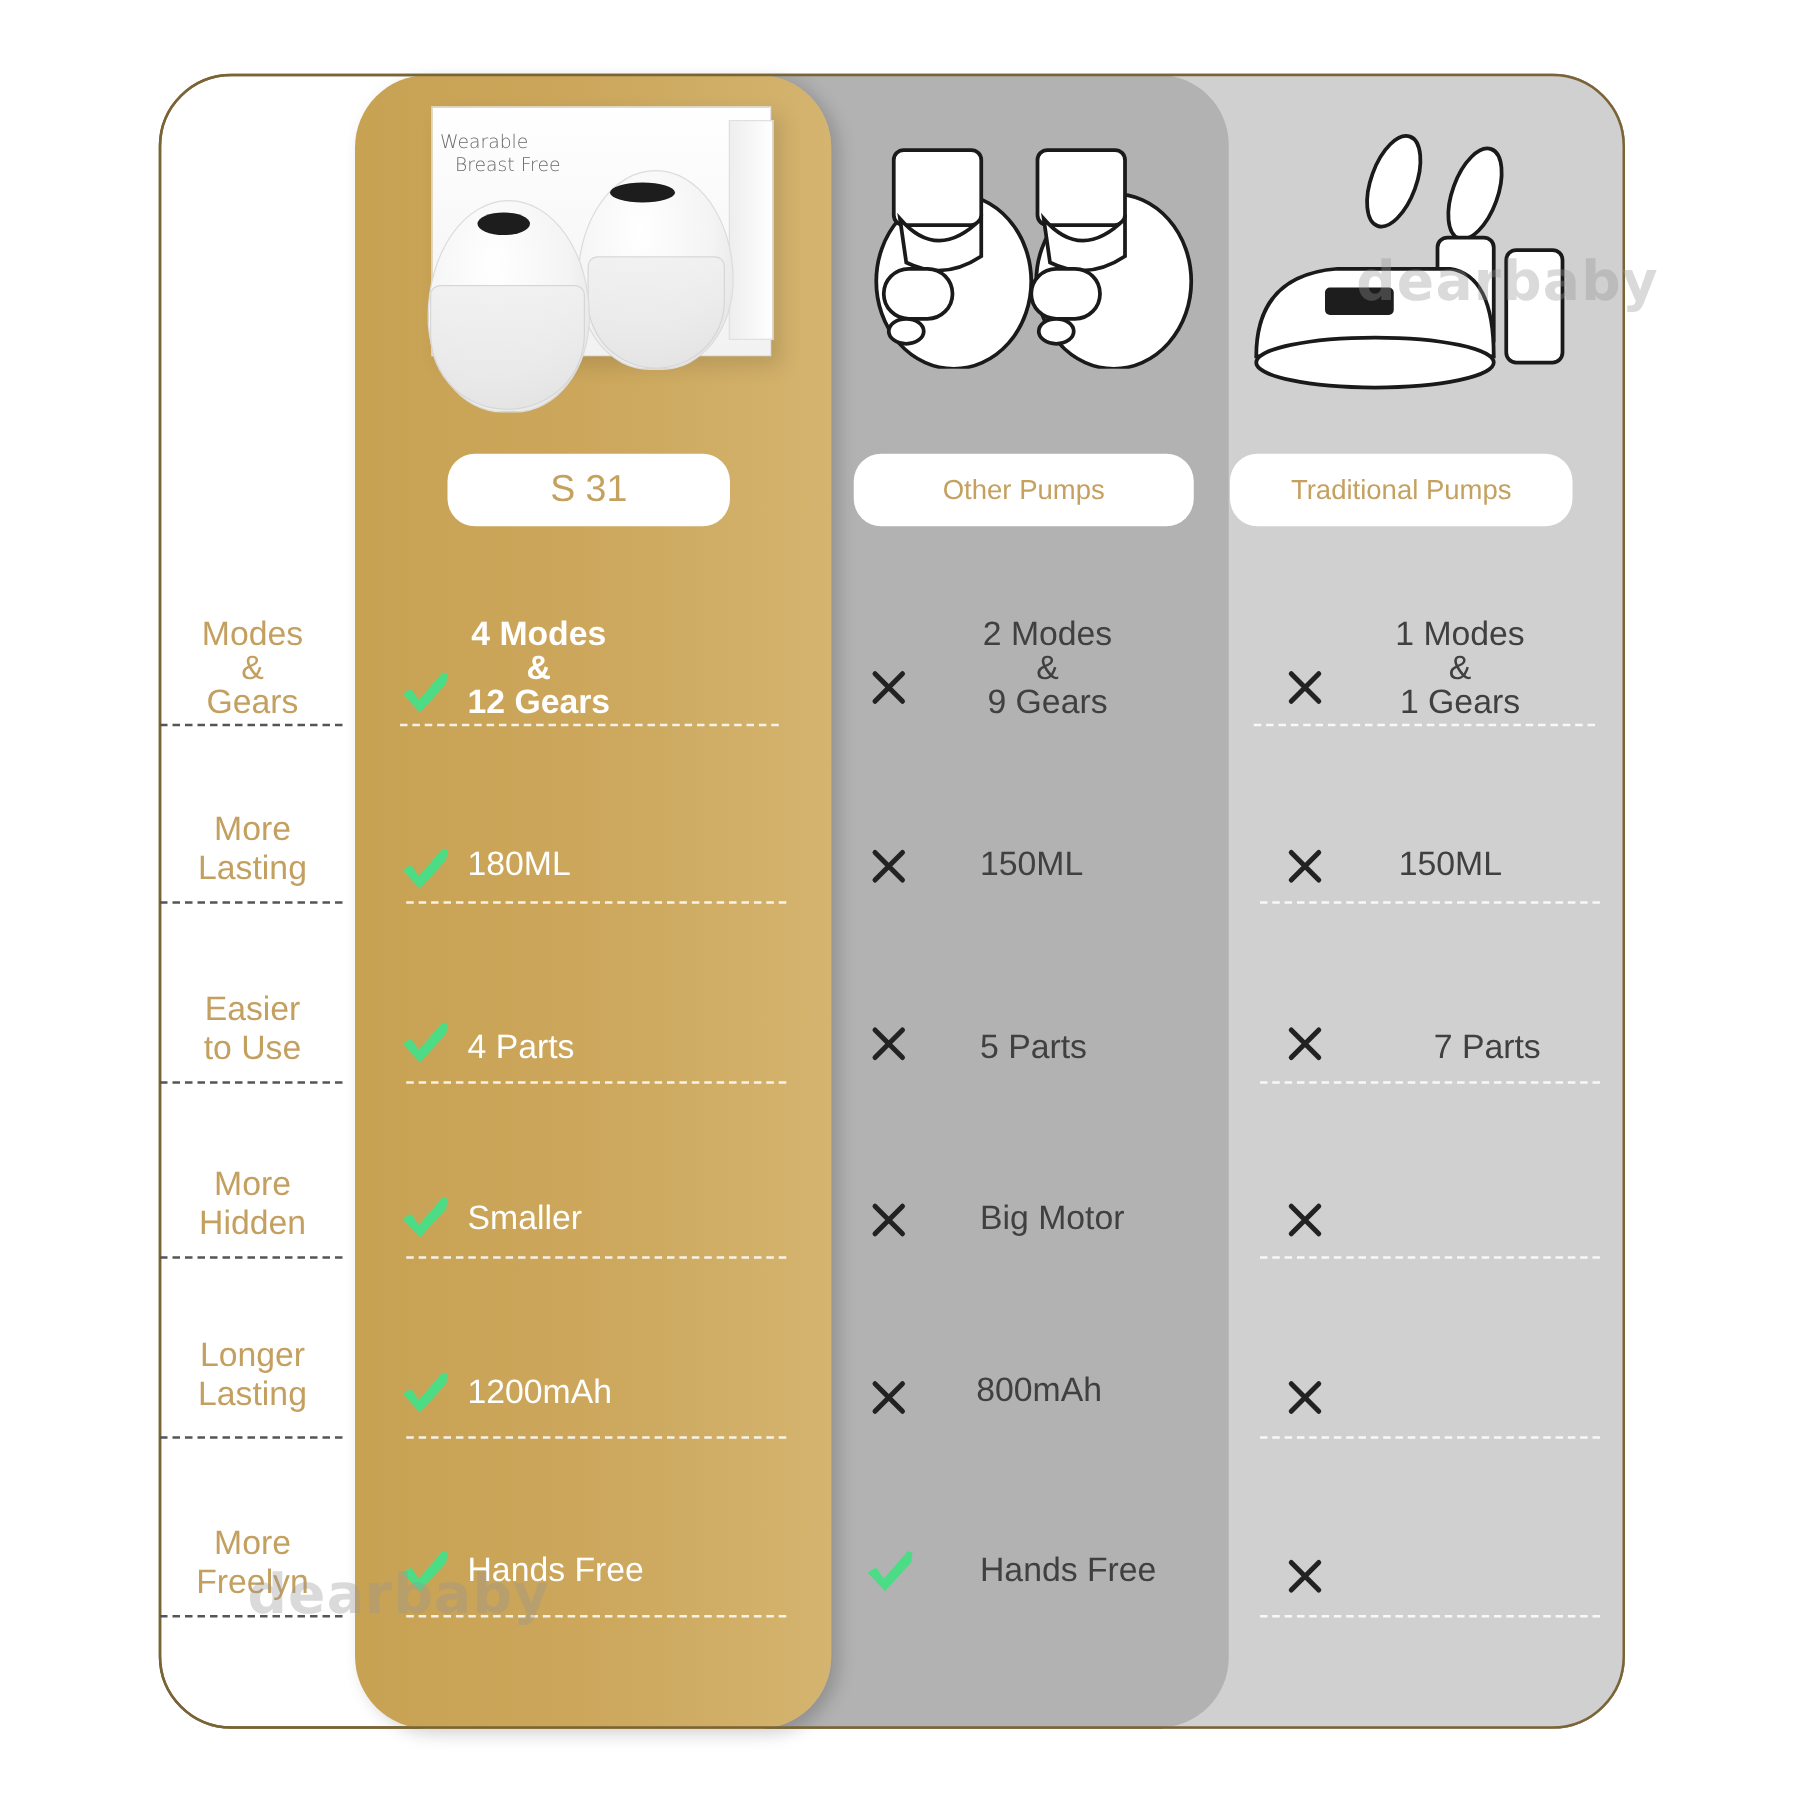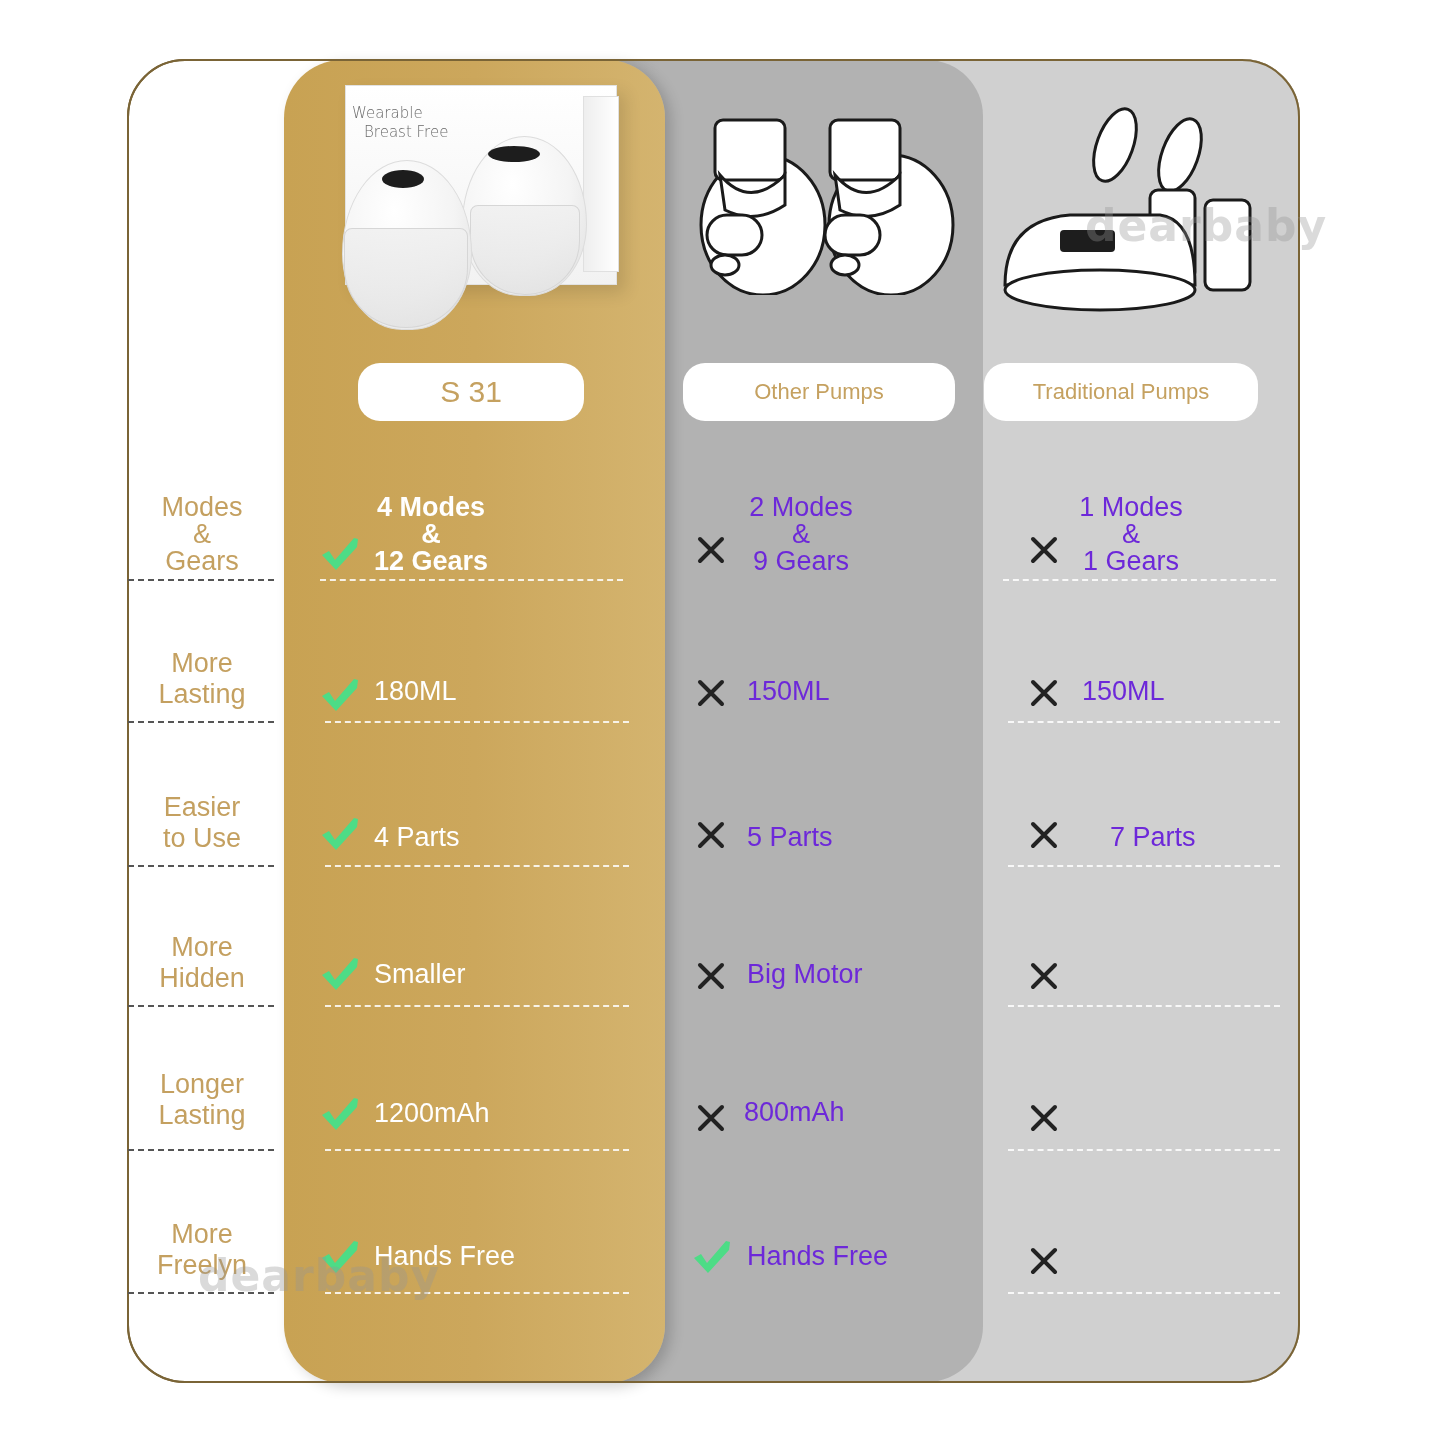--- a/index.html
+++ b/index.html
@@ -71,21 +71,21 @@
     color: #c4a060; font-size: 27px; line-height: 31px;
   }
   .row-line {
     position: absolute; height: 0; border-top: 2px dashed;
   }
   .line-dark { border-color: #555555; }
   .line-light { border-color: rgba(255,255,255,0.85); }
 
   .cell-text { position: absolute; font-size: 27px; line-height: 27px; white-space: nowrap; }
   .cell-white { color: #ffffff; }
-  .cell-dark { color: #6d28d9; }
+  .cell-dark { color: #404040; margin-left: 37px; }
   .cell-multi { text-align: center; line-height: 27px; }
 
   .check-icon { position: absolute; width: 40px; height: 36px; }
   .cross-icon { position: absolute; width: 30px; height: 30px; }
 
   .watermark {
     position: absolute; color: rgba(150,150,150,0.35); font-size: 44px; font-family: "DejaVu Sans", sans-serif;
     font-weight: 700; letter-spacing: 1px;
   }
 </style>

